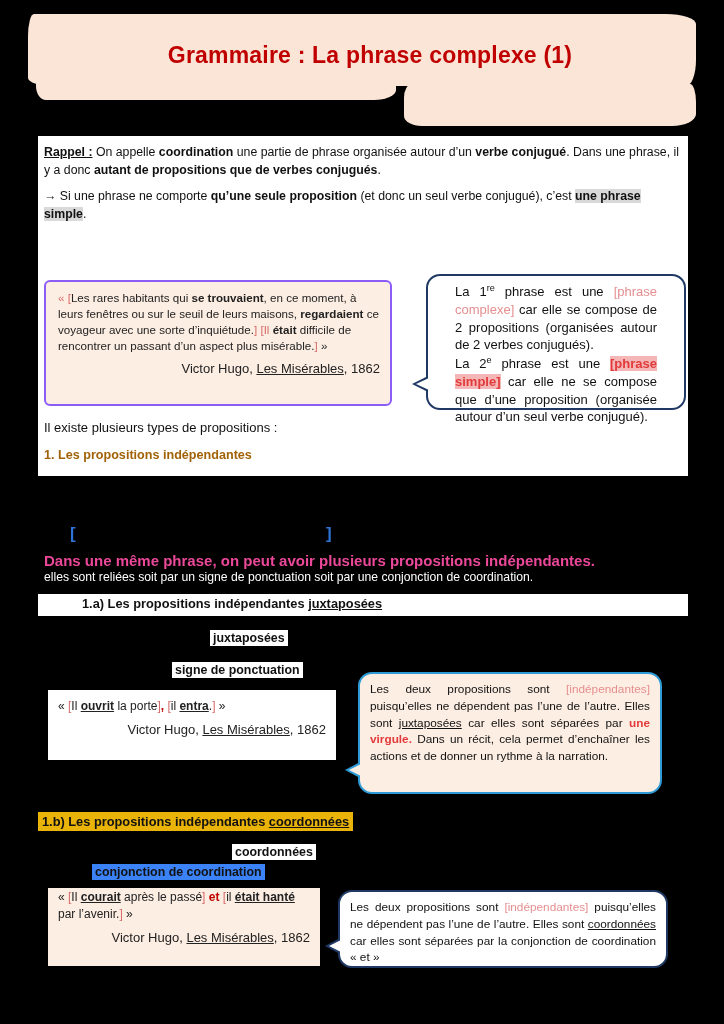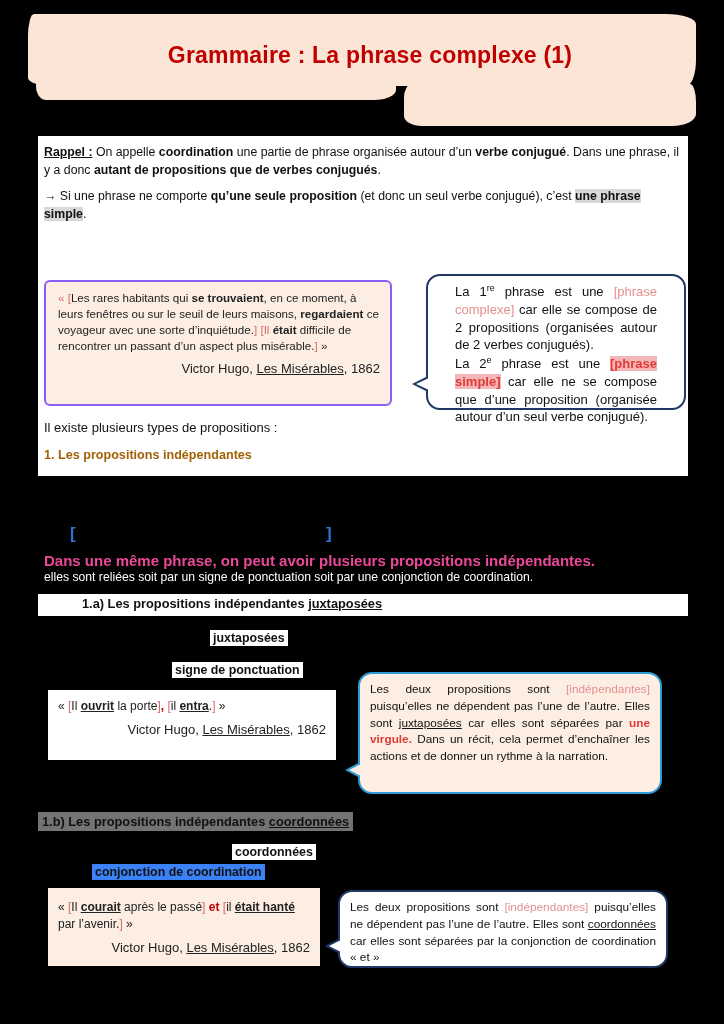--- a/index.html
+++ b/index.html
@@ -145,33 +145,33 @@
     content:""; position:absolute; left:-11px; bottom:16px;
     border-top:6px solid transparent; border-bottom:6px solid transparent;
     border-right:12px solid #fdeee3; z-index:2;
   }
   .indep { color:#e58f8f; }
   .virgule { color:#e23a3a; font-weight:bold; }
 
   
   .h-b {
     position:absolute; left:38px; top:812px;
-    background:#737373; color:#111; font-size:12.8px; font-weight:bold; padding:2px 4px;text-align:right;
+    background:#eab308; color:#111; font-size:12.8px; font-weight:bold; padding:2px 4px;text-align:right;
   }
   .chip3 {
     position:absolute; left:232px; top:844px;
     background:#fff; color:#111; font-size:12.4px; font-weight:bold; padding:1px 3px;
   }
   .chip4 {
     position:absolute; left:92px; top:864px;
     background:#3b82f6; color:#111; font-size:12.4px; font-weight:bold; padding:1px 3px;
   }
   .ex-b {
     position:absolute; left:48px; top:888px; width:272px; height:78px;
-    background:#fdeee3; box-sizing:border-box; padding:11px 10px;
+    background:#fdeee3; box-sizing:border-box; padding:1px 10px;
     font-size:12px; color:#222; line-height:1.4;
   }
   .bubble-b {
     position:absolute; left:338px; top:890px; width:330px; height:78px;
     border:2px solid #1f3864; border-radius:14px; background:#fff;
     box-sizing:border-box; padding:7px 10px;
     font-size:11.8px; line-height:1.42; color:#111; text-align:justify;
   }
   .bubble-b:after {
     content:""; position:absolute; left:-15px; bottom:12px;

